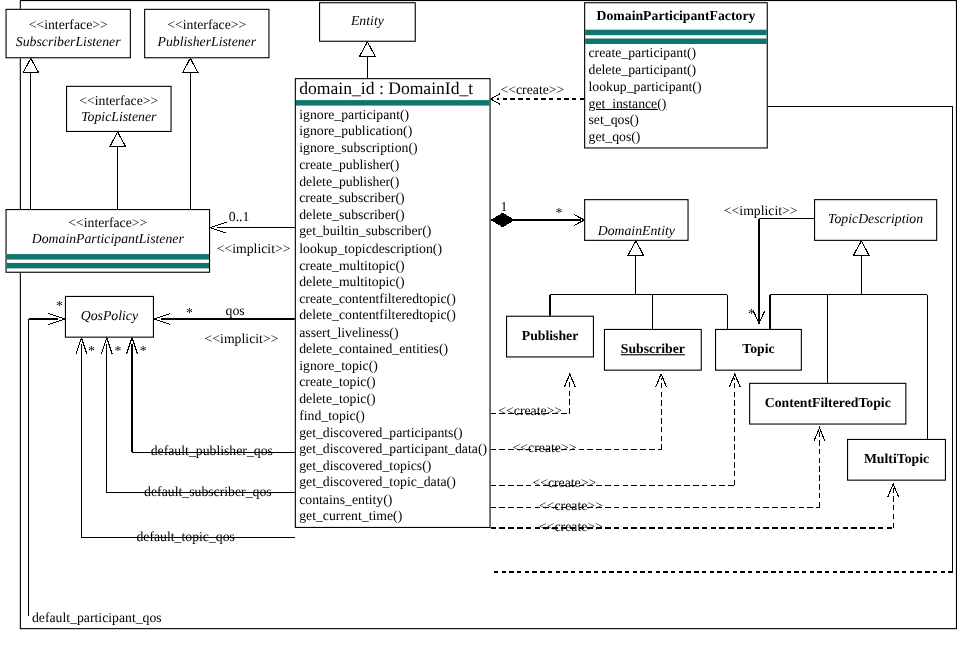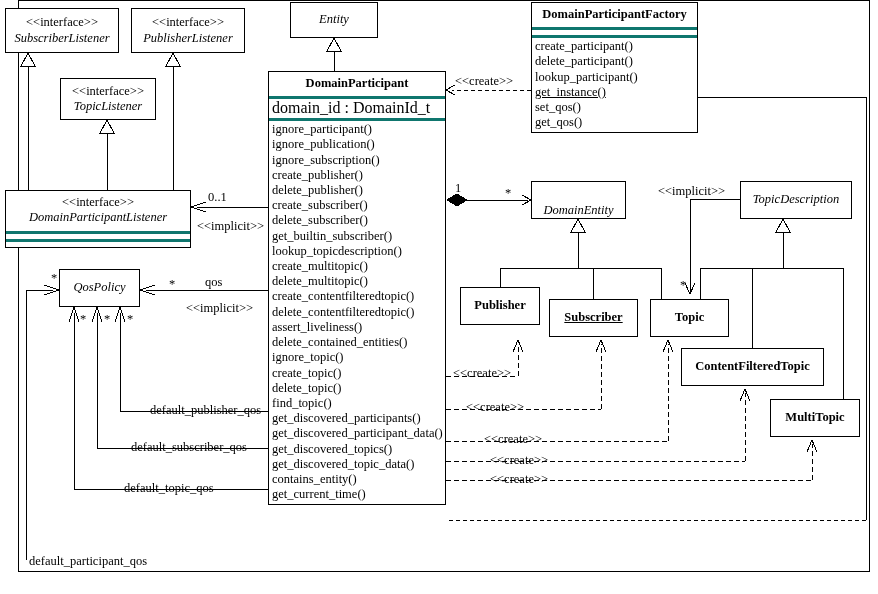--- a/index.html
+++ b/index.html
@@ -30,21 +30,21 @@
     border: 1px solid #000;
     background: #ffffff;
     font-size: 12.5px;
     line-height: 1.22;
   }
   .compartment {
     box-sizing: border-box;
     padding: 2px 4px;
   }
   .compartment + .compartment {
-    border-top: 3px solid #0f766e;
+    border-top: 5px solid #0f766e;
   }
   .c-title {
     text-align: center;
     font-weight: bold;
     padding: 4px 4px 5px 4px;
   }
   .c-title.abstract {
     font-weight: normal;
     font-style: italic;
   }
@@ -271,21 +271,20 @@
           <span class="stereo">&lt;&lt;interface&gt;&gt;</span>
           <span class="iface-name">DomainParticipantListener</span>
         </div>
         <div class="compartment c-empty"></div>
         <div class="compartment c-empty"></div>
       </div>
       <div class="uml-box" style="left: 290px; top: 2px; width: 88px; height: 36px; display: flex; align-items: center; justify-content: center;">
         <div class="compartment c-title abstract" style="width: 100%; padding: 0px 4px;"><span>Entity</span></div>
       </div>
       <div class="uml-box" style="left: 268px; top: 71px; width: 178px;">
-        <div class="compartment c-title"><span>DomainParticipant</span></div>
         <div class="compartment c-attrs">
           <span class="attr">domain_id : DomainId_t</span>
         </div>
         <div class="compartment c-ops">
           <span class="op">ignore_participant()</span>
           <span class="op">ignore_publication()</span>
           <span class="op">ignore_subscription()</span>
           <span class="op">create_publisher()</span>
           <span class="op">delete_publisher()</span>
           <span class="op">create_subscriber()</span>
@@ -356,21 +355,21 @@
       <div class="edge-label" style="left: 186px; top: 301px;">&lt;&lt;implicit&gt;&gt;</div>
       <div class="edge-label" style="left: 169px; top: 277px;">*</div>
       <div class="edge-label" style="left: 51px; top: 271px;">*</div>
       <div class="edge-label" style="left: 80px; top: 312px;">*</div>
       <div class="edge-label" style="left: 104px; top: 312px;">*</div>
       <div class="edge-label" style="left: 127px; top: 312px;">*</div>
       <div class="edge-label" style="left: 455px; top: 181px;">1</div>
       <div class="edge-label" style="left: 505px; top: 186px;">*</div>
       <div class="edge-label" style="left: 680px; top: 278px;">*</div>
       <div class="edge-label" style="left: 658px; top: 184px;">&lt;&lt;implicit&gt;&gt;</div>
-      <div class="edge-label" style="left: 150px; top: 403px;">default_publisher_qos</div>
+      <div class="edge-label" style="left: 137px; top: 403px;">default_publisher_qos</div>
       <div class="edge-label" style="left: 131px; top: 440px;">default_subscriber_qos</div>
       <div class="edge-label" style="left: 124px; top: 481px;">default_topic_qos</div>
       <div class="edge-label" style="left: 29px; top: 554px;">default_participant_qos</div>
       <div class="edge-label" style="left: 453px; top: 366px;">&lt;&lt;create&gt;&gt;</div>
       <div class="edge-label" style="left: 466px; top: 400px;">&lt;&lt;create&gt;&gt;</div>
       <div class="edge-label" style="left: 484px; top: 432px;">&lt;&lt;create&gt;&gt;</div>
       <div class="edge-label" style="left: 490px; top: 453px;">&lt;&lt;create&gt;&gt;</div>
       <div class="edge-label" style="left: 490px; top: 472px;">&lt;&lt;create&gt;&gt;</div>
     </div>
 

